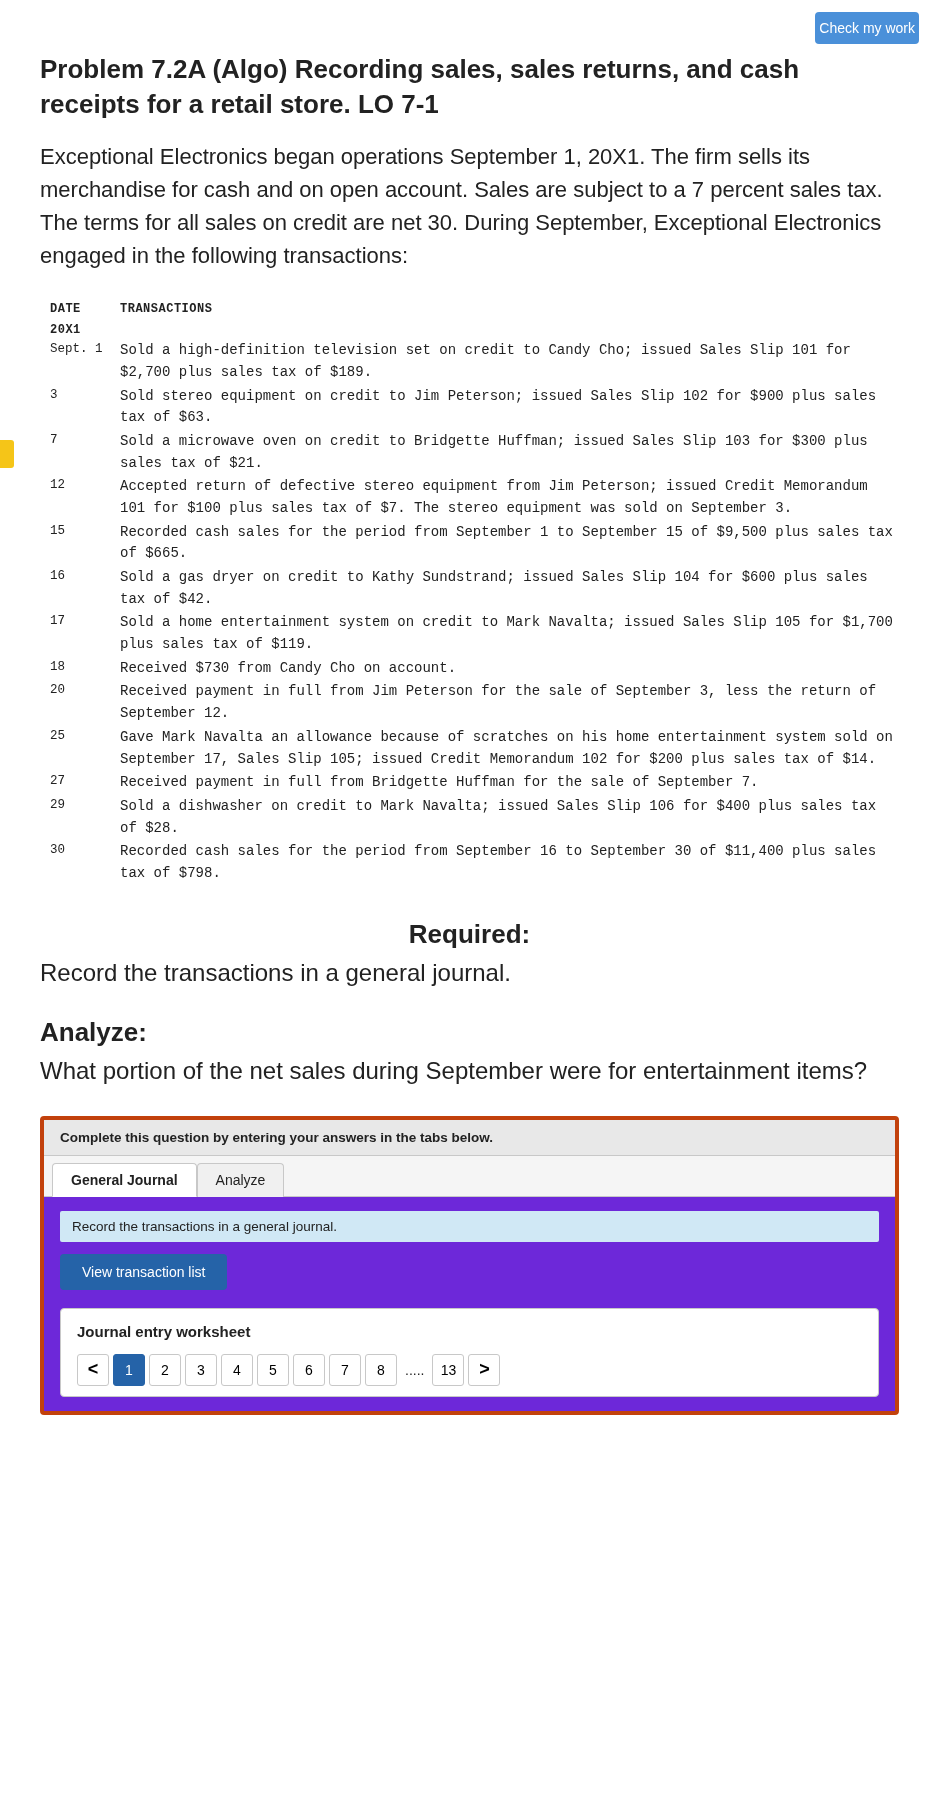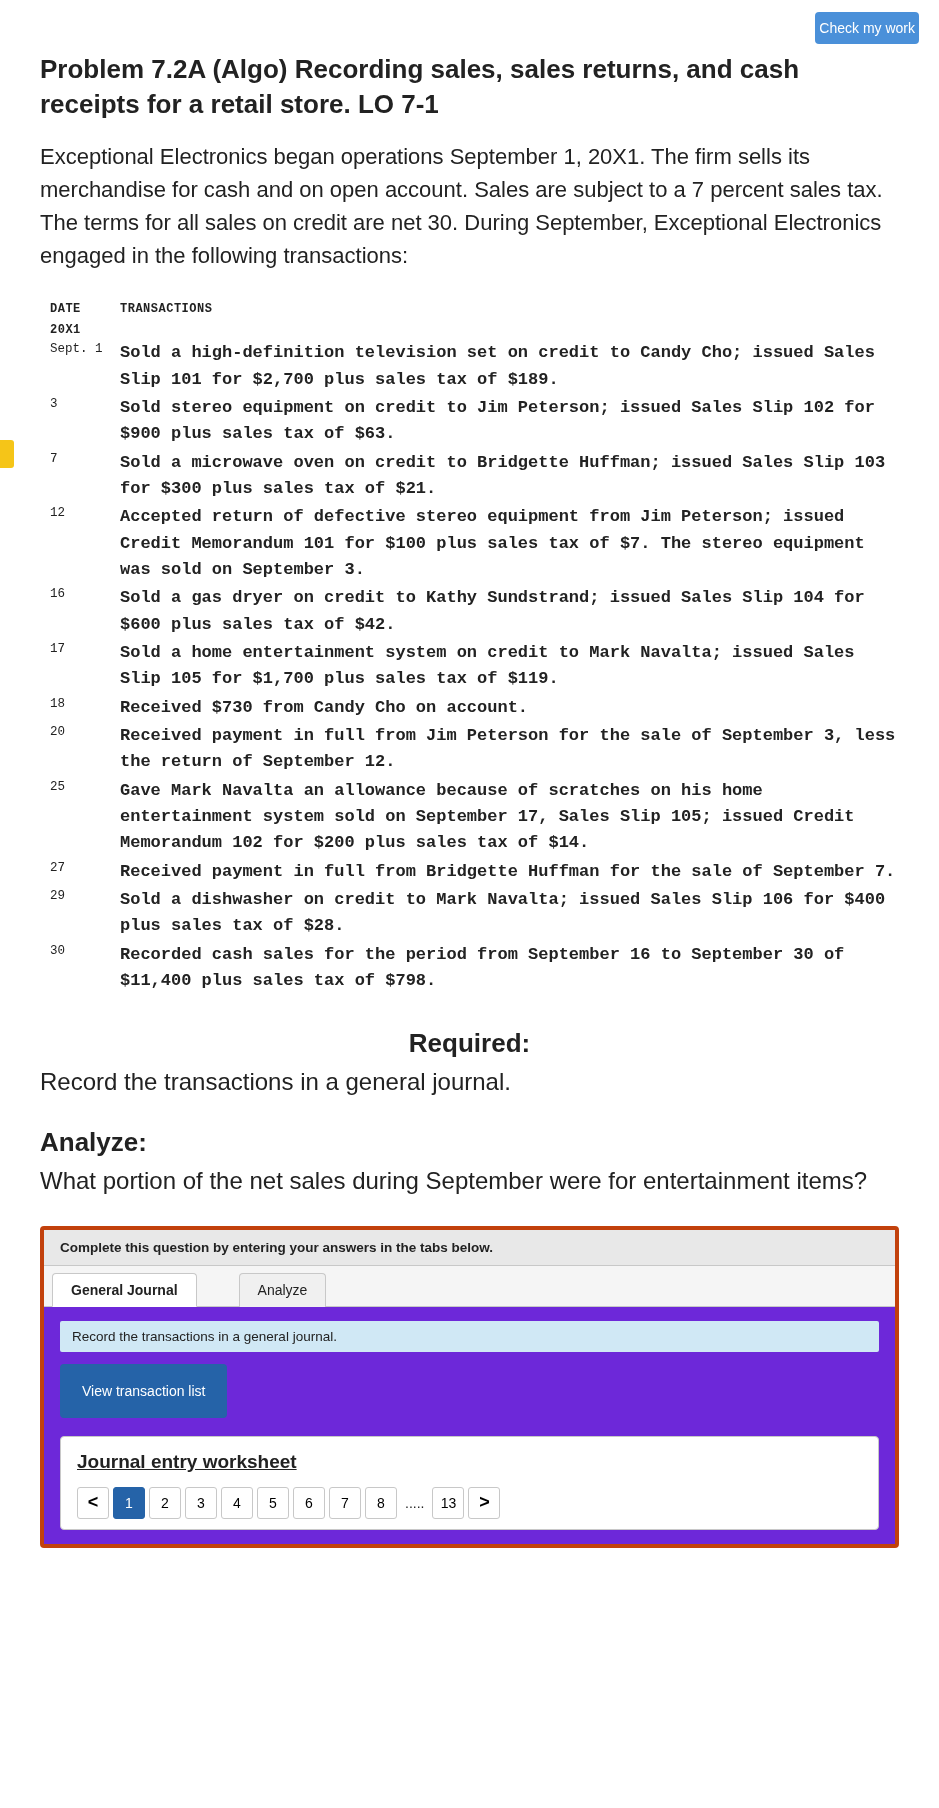--- a/index.html
+++ b/index.html
@@ -67,23 +67,22 @@
       display: flex;
     }
     .trans-date-col {
       width: 70px;
       flex-shrink: 0;
       font-size: 12.5px;
       vertical-align: top;
     }
     .trans-text-col {
       flex: 1;
-      font-size: 17px;
+      font-size: 14px;
       padding-bottom: 2px;
-      font-weight: bold;
     }
     .year-row {
       font-size: 12.5px;
       margin-left: 0;
       margin-bottom: 0;
     }
     .section-heading {
       font-size: 26px;
       font-weight: 700;
       margin-bottom: 6px;
@@ -137,54 +136,52 @@
       bottom: -1px;
       font-weight: 400;
     }
     .tab-item.active {
       background: #fff;
       border-bottom: 1px solid #fff;
       font-weight: 700;
     }
     .tab-item:not(.active) {
       background: #f0f0f0;
-      margin-left: 42px;
     }
     .tabs-body {
       padding: 14px 16px;
     }
     .tabs-record-text {
       font-size: 13.5px;
       margin-bottom: 12px;
       background: #d0e8f5;
       padding: 8px 12px;
       border-radius: 2px;
     }
     .view-transaction-btn {
       background: #2563a8;
       color: #fff;
       border: none;
       border-radius: 4px;
-      padding: 19px 22px;
+      padding: 10px 22px;
       font-size: 14px;
       cursor: pointer;
       margin-bottom: 18px;
       font-weight: 500;
     }
     .journal-entry-section {
       border: 1px solid #c8c8c8;
       border-radius: 4px;
       padding: 14px 16px 0 16px;
       background: #fff;
     }
     .journal-entry-title {
-      font-size: 19px;
+      font-size: 15px;
       font-weight: 700;
       margin-bottom: 14px;
-      text-decoration: underline;
     }
     .pagination {
       display: flex;
       align-items: center;
       gap: 4px;
       padding-bottom: 10px;
     }
     .page-btn {
       width: 32px;
       height: 32px;
@@ -253,20 +250,24 @@
     <div class="trans-date-col">3</div>
     <div class="trans-text-col">Sold stereo equipment on credit to Jim Peterson; issued Sales Slip 102 for $900 plus sales tax of $63.</div>
   </div>
         <div class="trans-row">
     <div class="trans-date-col">7</div>
     <div class="trans-text-col">Sold a microwave oven on credit to Bridgette Huffman; issued Sales Slip 103 for $300 plus sales tax of $21.</div>
   </div>
         <div class="trans-row">
     <div class="trans-date-col">12</div>
     <div class="trans-text-col">Accepted return of defective stereo equipment from Jim Peterson; issued Credit Memorandum 101 for $100 plus sales tax of $7. The stereo equipment was sold on September 3.</div>
+  </div>
+        <div class="trans-row">
+    <div class="trans-date-col">15</div>
+    <div class="trans-text-col">Recorded cash sales for the period from September 1 to September 15 of $9,500 plus sales tax of $665.</div>
   </div>
         <div class="trans-row">
     <div class="trans-date-col">16</div>
     <div class="trans-text-col">Sold a gas dryer on credit to Kathy Sundstrand; issued Sales Slip 104 for $600 plus sales tax of $42.</div>
   </div>
         <div class="trans-row">
     <div class="trans-date-col">17</div>
     <div class="trans-text-col">Sold a home entertainment system on credit to Mark Navalta; issued Sales Slip 105 for $1,700 plus sales tax of $119.</div>
   </div>
         <div class="trans-row">

